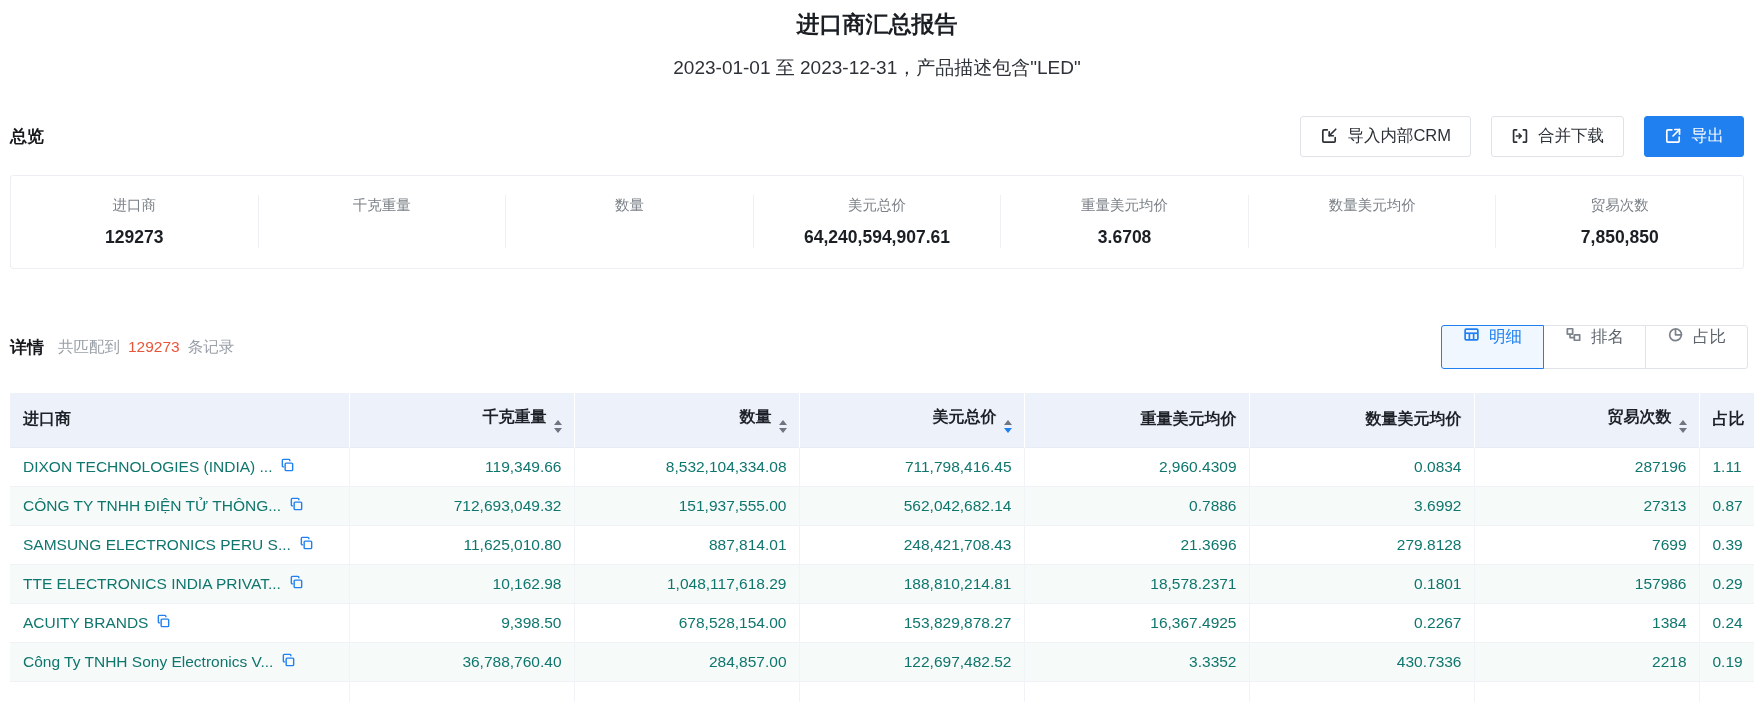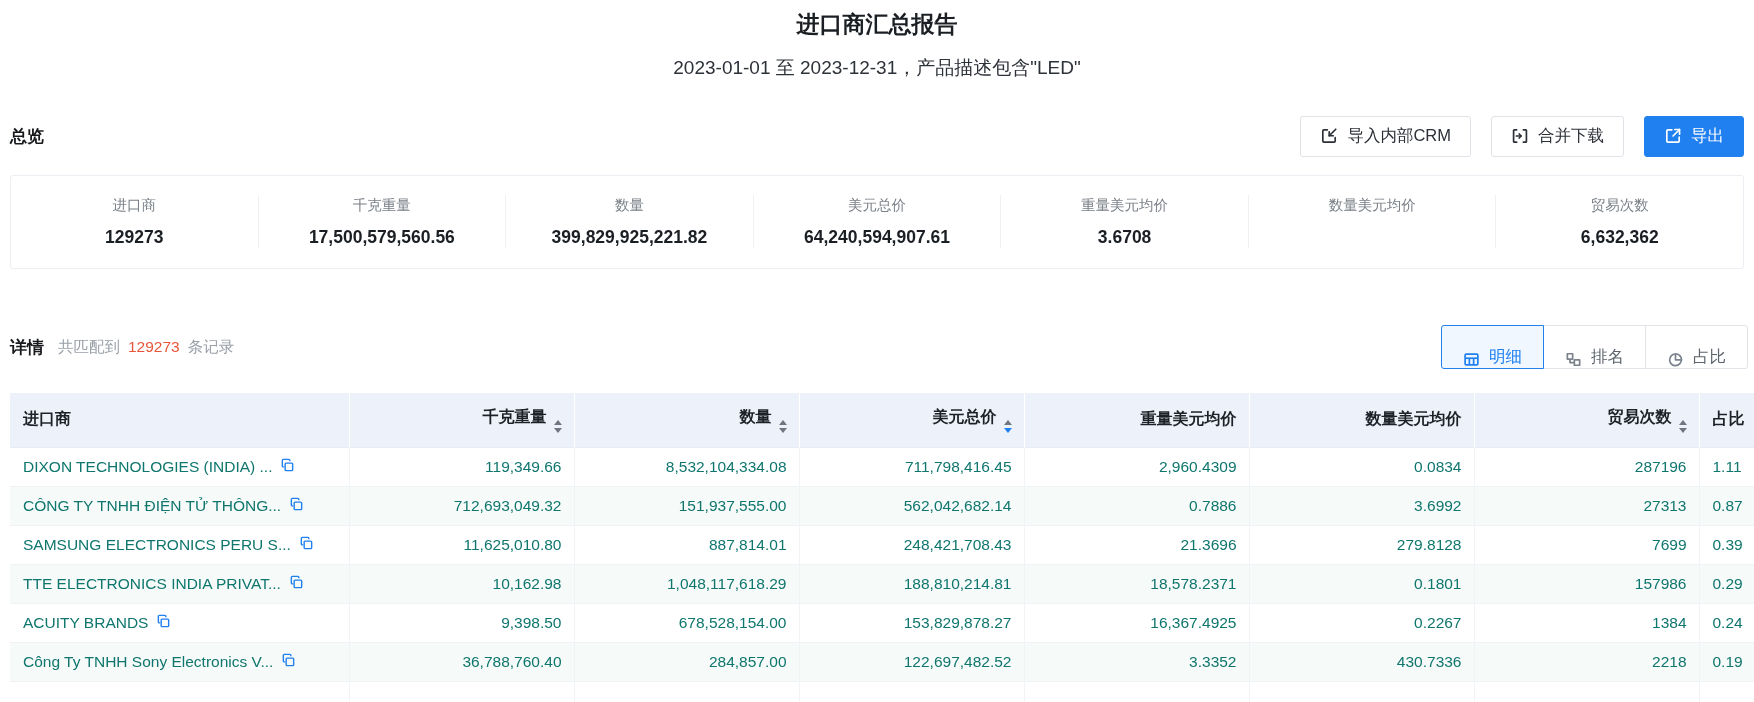--- a/index.html
+++ b/index.html
@@ -54,21 +54,21 @@
     display: flex; align-items: center; justify-content: space-between;
     margin-top: 56px; padding: 0 6px 0 10px; height: 44px;
   }
   .details-left { display: flex; align-items: center; }
   .match-text { font-size: 15.5px; color: #9aa0a8; margin-left: 14px; }
   .match-count { font-size: 15.5px; color: #e8563a; margin-left: 8px; font-weight: 400; }
   .match-suffix { margin-left: 8px; }
 
   .tab-group { display: flex; }
   .tab {
-    display: inline-flex; align-items: flex-end; gap: 9px;
+    display: inline-flex; align-items: flex-start; gap: 9px;
     height: 44px; padding: 0 21px; background: #fff;
     border: 1px solid #e0e3e8; color: #5c636b; font-size: 16.5px;
     cursor: pointer; margin-left: -1px; font-family: inherit; position: relative;
   }
   .tab:first-child { border-radius: 3px 0 0 3px; margin-left: 0; }
   .tab:last-child { border-radius: 0 3px 3px 0; }
   .tab .icon { display: inline-flex; color: #7b828b; }
   .tab.active {
     color: #2080f0; border-color: #2080f0; background: #f0f7ff; z-index: 1;
   }
@@ -146,40 +146,38 @@
     </div>
   </div>
 
   <div class="stats-bar">
     <div class="stat">
       <div class="stat-label">进口商</div>
       <div class="stat-value">129273</div>
     </div>
     <div class="stat">
       <div class="stat-label">千克重量</div>
-      <div class="stat-value">17,500,579,560.56</div>
     </div>
     <div class="stat">
       <div class="stat-label">数量</div>
-      <div class="stat-value">399,829,925,221.82</div>
     </div>
     <div class="stat">
       <div class="stat-label">美元总价</div>
       <div class="stat-value">64,240,594,907.61</div>
     </div>
     <div class="stat">
       <div class="stat-label">重量美元均价</div>
       <div class="stat-value">3.6708</div>
     </div>
     <div class="stat">
       <div class="stat-label">数量美元均价</div>
     </div>
     <div class="stat">
       <div class="stat-label">贸易次数</div>
-      <div class="stat-value">6,632,362</div>
+      <div class="stat-value">7,850,850</div>
     </div>
   </div>
 
   <div class="details-row">
     <div class="details-left">
       <span class="section-title">详情</span>
       <span class="match-text">共匹配到</span>
       <span class="match-count">129273</span>
       <span class="match-text match-suffix">条记录</span>
     </div>

